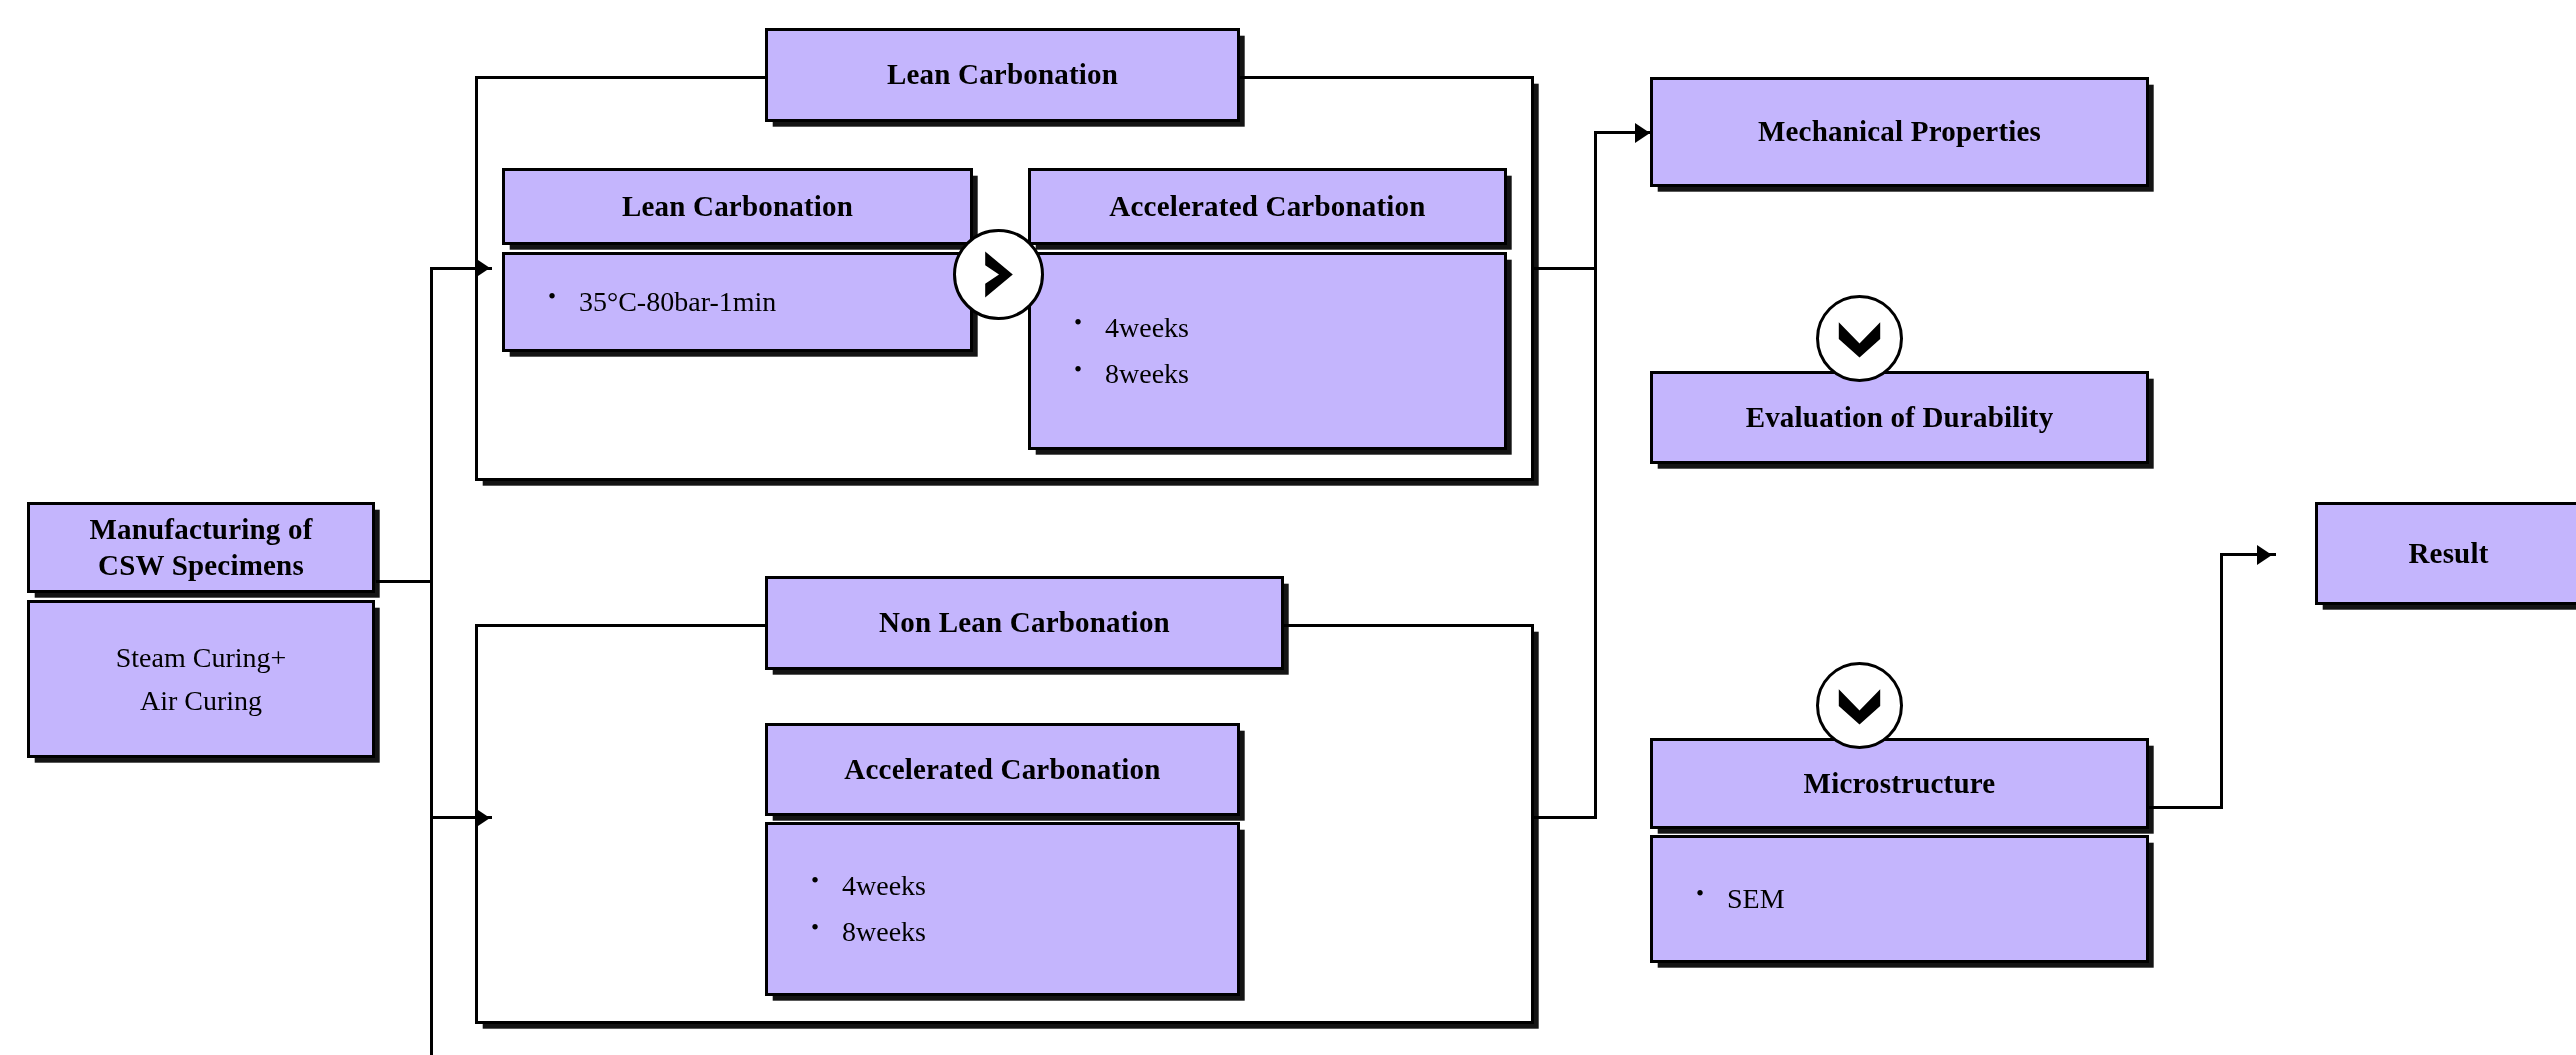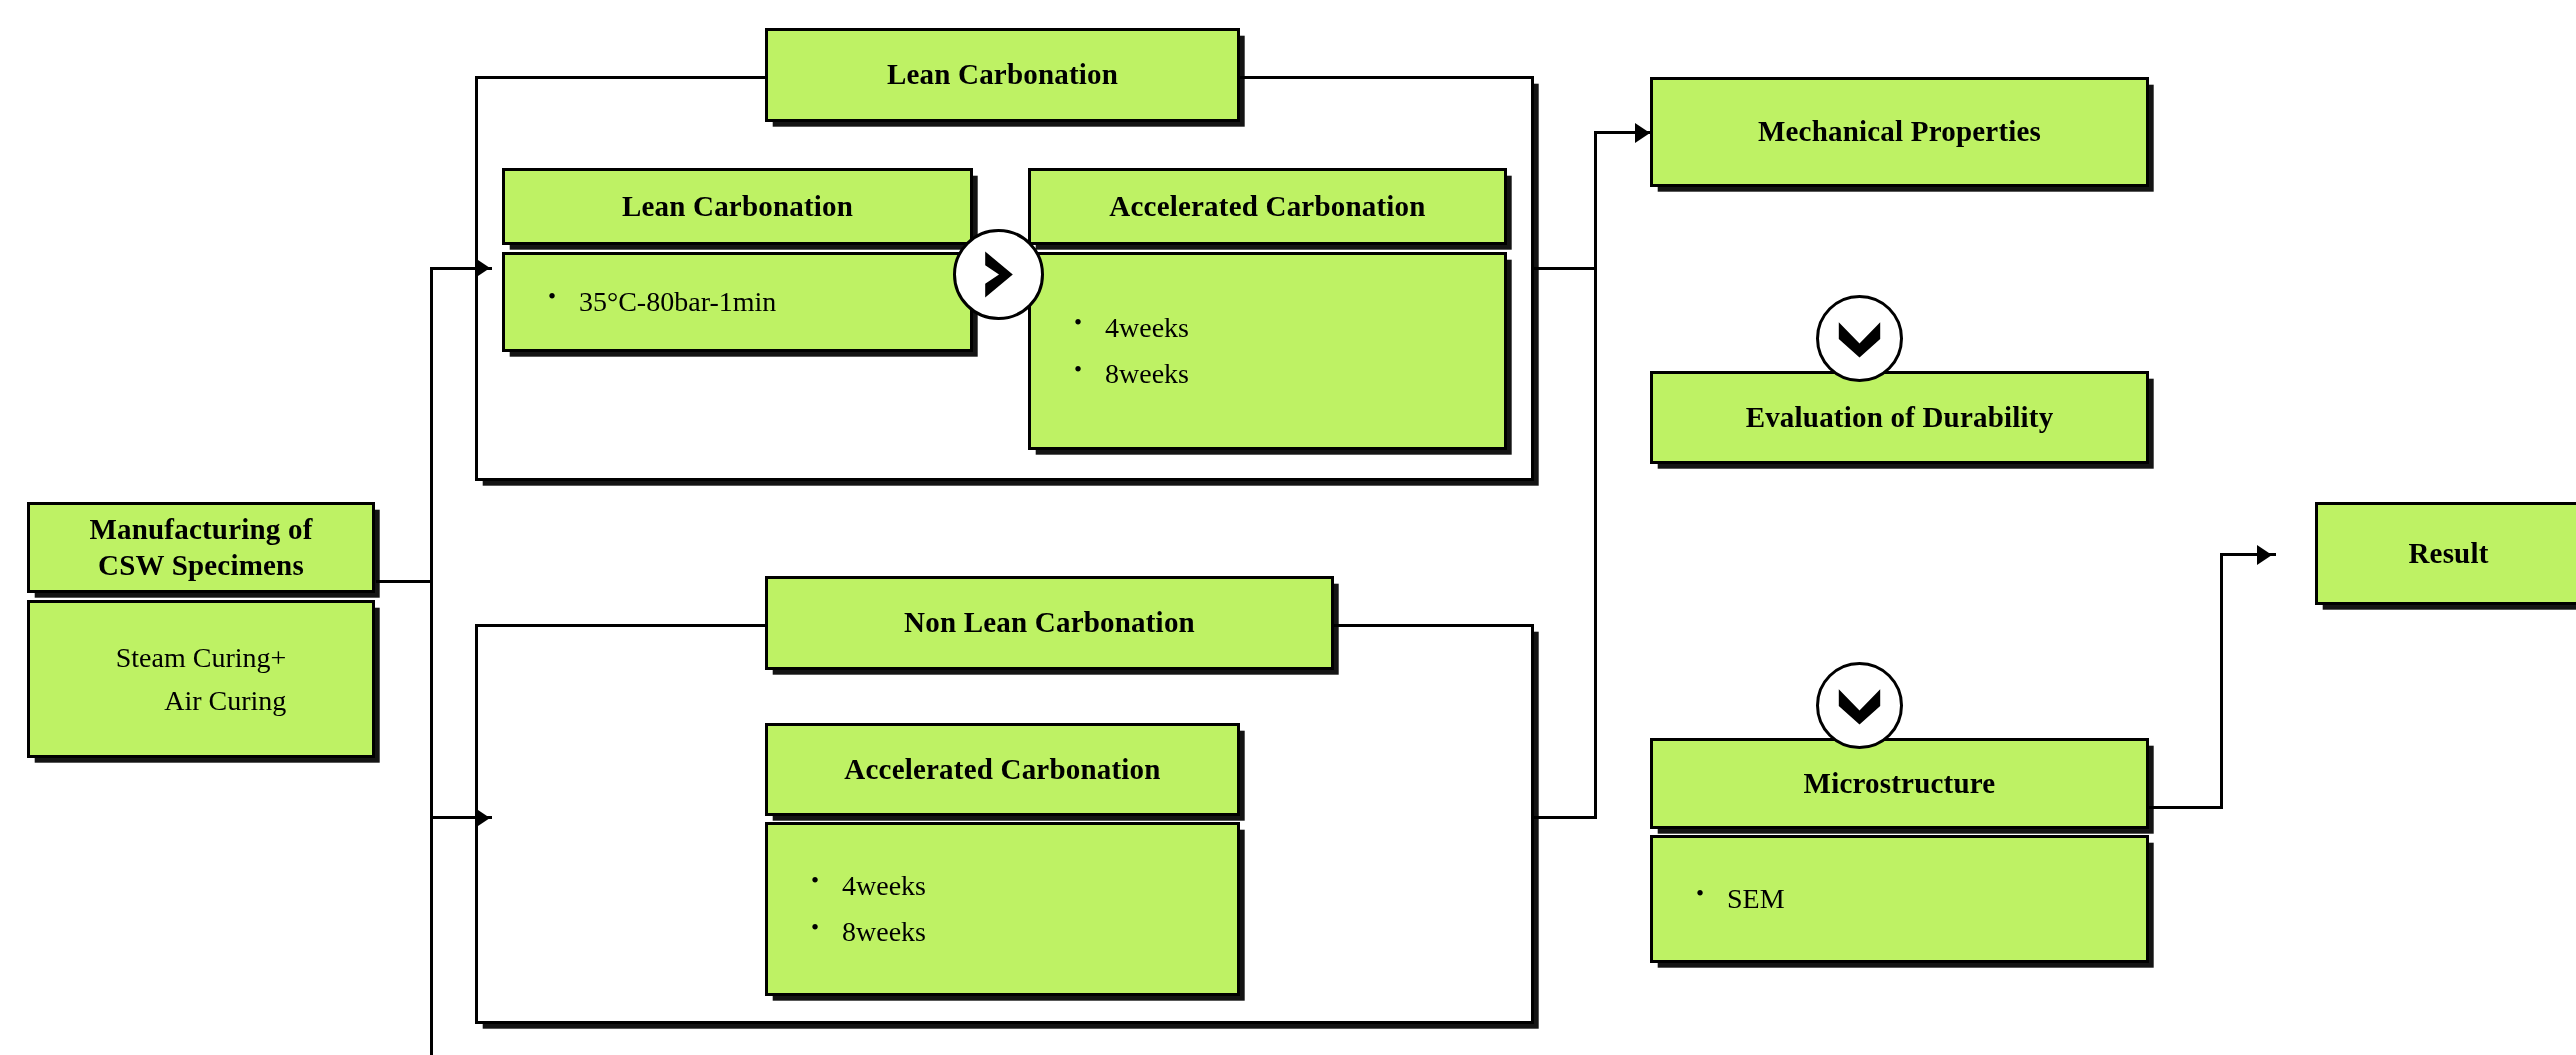--- a/index.html
+++ b/index.html
@@ -14,21 +14,21 @@
     height: 1056px;
     background: #ffffff;
     font-family: "Liberation Serif", "DejaVu Serif", serif;
     overflow: hidden;
   }
 
   
   .box {
     position: absolute;
     box-sizing: border-box;
-    background: #bef264;
+    background: #c4b5fd;
     border: 3.1px solid #000000;
     box-shadow: 6.2px 6.2px 0 -1.5px rgba(0,0,0,0.92);
     display: flex;
     align-items: center;
     justify-content: center;
     text-align: center;
     z-index: 5;
   }
 
   .hdr {
@@ -121,21 +121,21 @@
 
 <div id="canvas">
 
   <div class="box" style="left:27px; top:502px; width:348px; height:91px;">
     <div class="hdr">
       <span>Manufacturing of</span><br>
       <span>CSW Specimens</span>
     </div>
   </div>
 
-  <div class="box" style="left:27px; top:600px; width:348px; height:158px;text-align:right;">
+  <div class="box" style="left:27px; top:600px; width:348px; height:158px;">
     <div class="body-txt">
       <span>Steam Curing+</span><br>
       <span>Air Curing</span>
     </div>
   </div>
 
   <div class="ln h" style="left:376px; top:580px; width:56px;"></div>
   <div class="ln v" style="left:430px; top:267px; height:829px;"></div>
 
   <div class="ln h" style="left:430px; top:267px; width:62px;"></div>
@@ -176,21 +176,21 @@
     <div class="bullet-pad">
       <ul class="bullets">
         <li>4weeks</li>
         <li>8weeks</li>
       </ul>
     </div>
   </div>
 
   <div class="group" style="left:475px; top:624px; width:1059px; height:400px;"></div>
 
-  <div class="box" style="left:765px; top:576px; width:569px; height:94px;">
+  <div class="box" style="left:765px; top:576px; width:519px; height:94px;">
     <div class="hdr">Non Lean Carbonation</div>
   </div>
 
   <div class="box" style="left:765px; top:723px; width:475px; height:93px;">
     <div class="hdr">Accelerated Carbonation</div>
   </div>
   <div class="box" style="left:765px; top:822px; width:475px; height:174px;">
     <div class="bullet-pad">
       <ul class="bullets">
         <li>4weeks</li>

